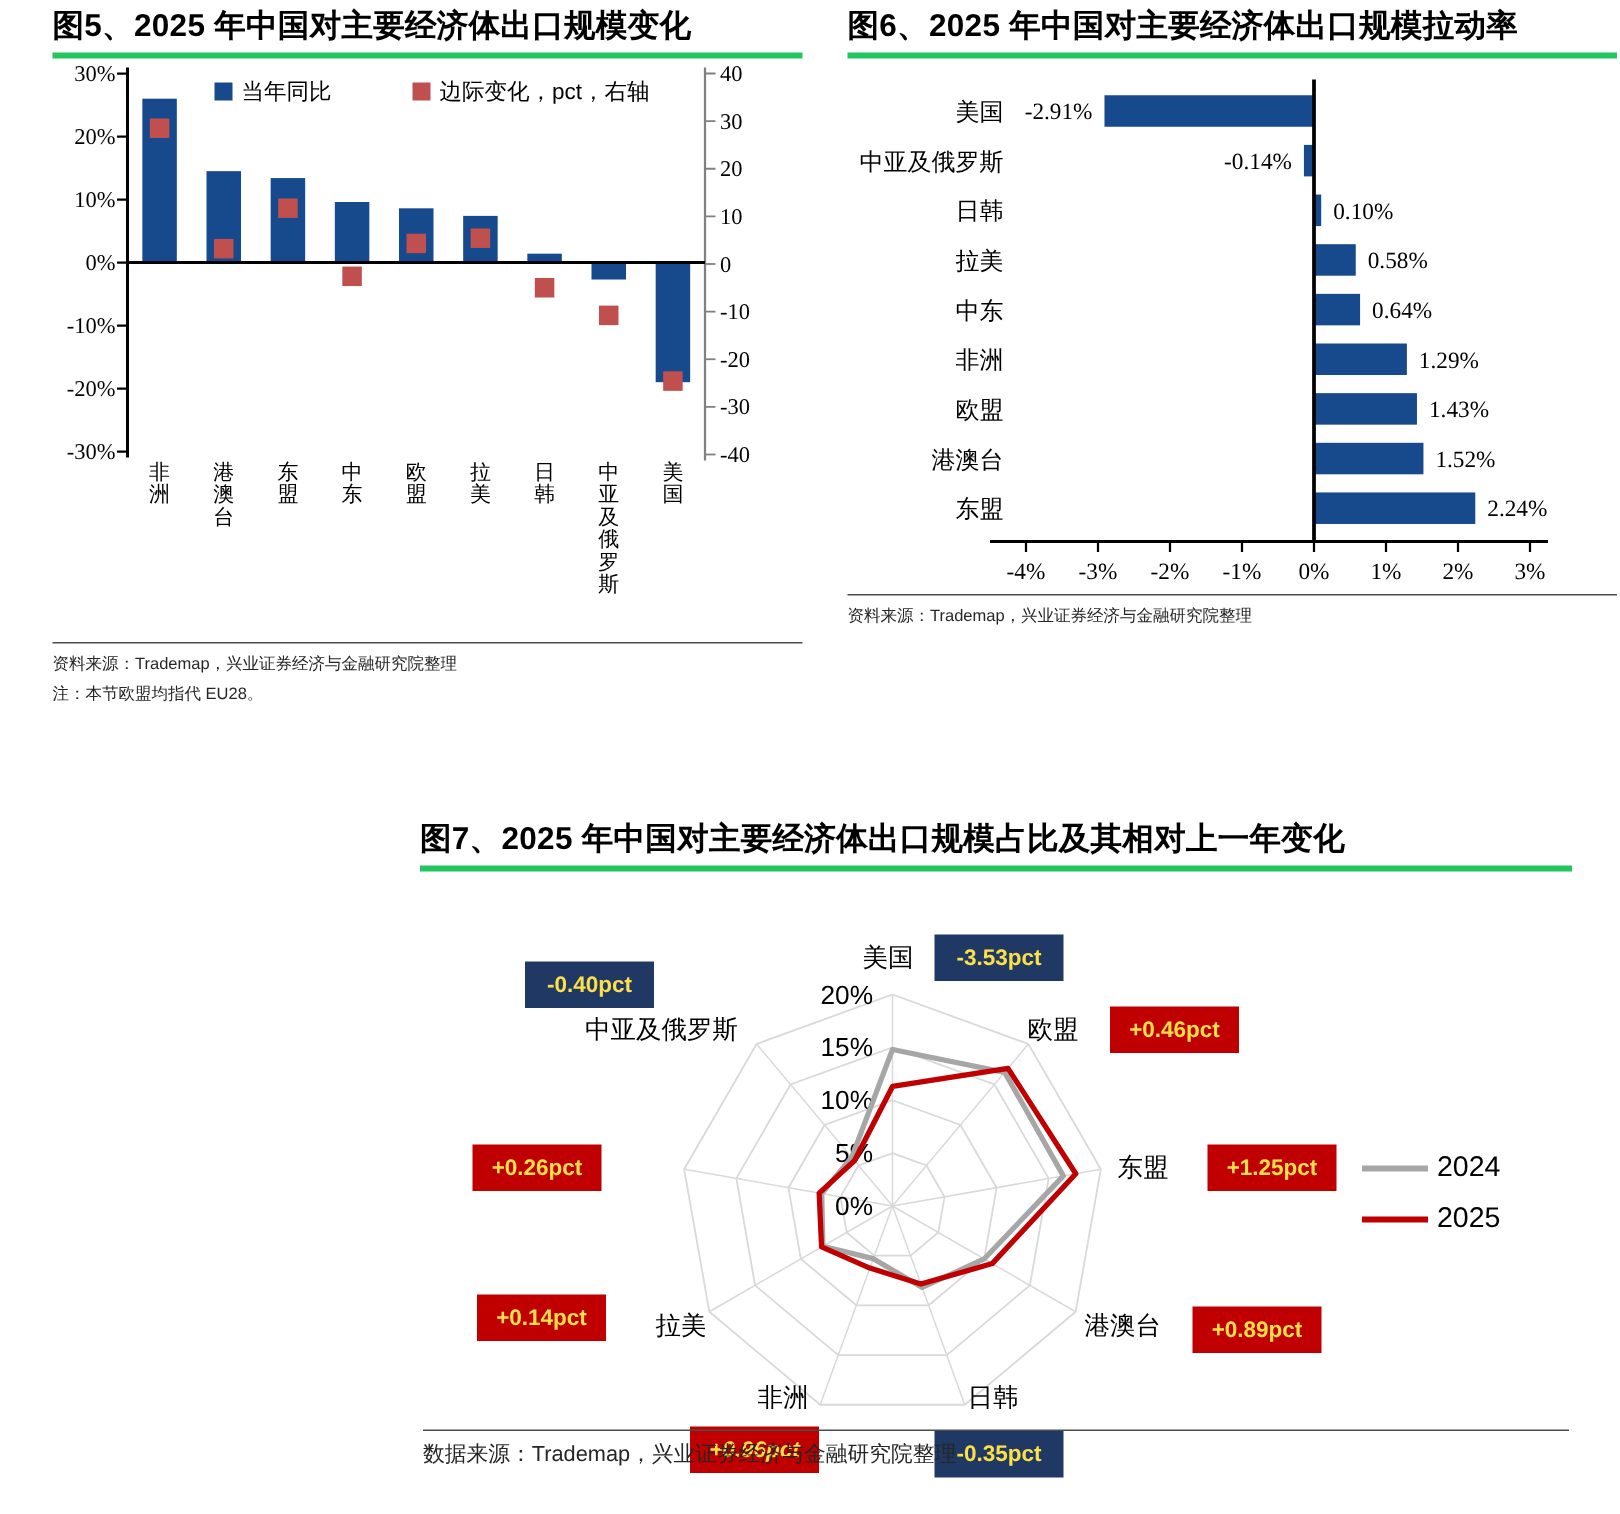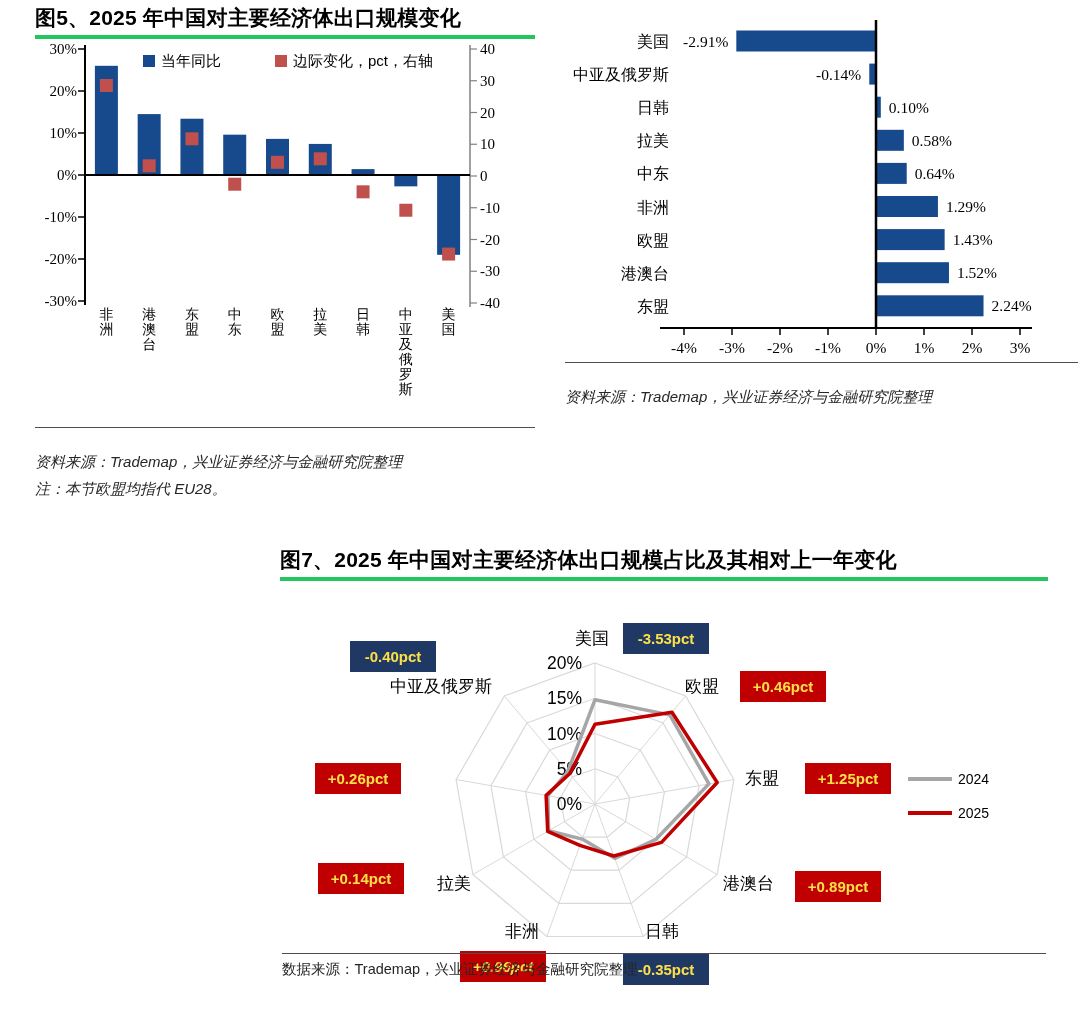--- a/index.html
+++ b/index.html
@@ -3,38 +3,38 @@
 <meta charset="utf-8">
 <style>
   html,body{margin:0;padding:0;background:#fff;}
   body{width:1080px;height:1009px;position:relative;font-family:"Liberation Sans",sans-serif;color:#000;overflow:hidden;}
   .fig{position:absolute;}
   .fig5{left:35px;top:6px;width:500px;}
   .fig6{left:565px;top:6px;width:513px;}
   .fig7{left:280px;top:548px;width:768px;height:458px;}
   .fig-title{margin:0;font-size:21px;font-weight:bold;line-height:24px;padding-bottom:5px;border-bottom:4px solid #22c55e;letter-spacing:.2px;}
   .fig-chart{position:relative;}
-  .fig-footer{border-top:1.5px solid #4d4d4d;padding-top:20px;font-size:15px;color:#262626;line-height:1.8;font-style:italic;}
+  .fig-footer{border-top:1.5px solid #4d4d4d;padding-top:5px;font-size:11px;color:#262626;line-height:1.8;}
   .fig5 .fig-footer{margin-top:2px;}
   svg text{fill:#000;}
   .tick{font:15px "Liberation Serif",serif;}
   .tick6{font:15.5px "Liberation Serif",serif;}
   .val6{font:15.5px "Liberation Serif",serif;}
   .cat5{font:14px "Liberation Sans",sans-serif;}
   .cat6{font:16px "Liberation Sans",sans-serif;}
   .leg5{font:15px "Liberation Sans",sans-serif;}
   .ring{font:17.5px "Liberation Sans",sans-serif;}
   
   .f7-svg{position:absolute;left:0;top:30px;}
   .f7-lab{position:absolute;font-size:17px;line-height:22px;white-space:nowrap;}
   .f7-bdg{position:absolute;width:86px;height:31px;display:flex;align-items:center;justify-content:center;color:#fde047;font-size:15px;font-weight:bold;}
   .f7-legend{position:absolute;left:628px;top:186px;}
   .f7-legend .row{display:flex;align-items:center;height:24px;margin-bottom:10px;}
   .f7-legend .swatch{display:inline-block;width:44px;height:3.5px;margin-right:6px;}
-  .f7-legend .txt{font-size:14px;}
+  .f7-legend .txt{font-size:19px;}
   .f7-footer{position:absolute;left:2px;top:405px;width:764px;border-top:1.5px solid #4d4d4d;padding-top:6px;font-size:14.5px;color:#262626;}
   
   .f7-lab-0{left:295px;top:47px;} .f7-lab-1{left:405px;top:95px;} .f7-lab-2{left:465px;top:187px;}
   .f7-lab-3{left:443px;top:292px;} .f7-lab-4{left:365px;top:340px;} .f7-lab-5{left:225px;top:340px;}
   .f7-lab-6{left:157px;top:292px;} .f7-lab-7{left:72px;top:184px;} .f7-lab-8{left:110px;top:95px;}
   .f7-bdg-0{left:343px;top:42px;} .f7-bdg-1{left:460px;top:90px;} .f7-bdg-2{left:525px;top:182px;}
   .f7-bdg-3{left:515px;top:290px;} .f7-bdg-4{left:343px;top:373px;} .f7-bdg-5{left:180px;top:370px;font-style:italic;}
   .f7-bdg-6{left:38px;top:282px;} .f7-bdg-7{left:35px;top:182px;} .f7-bdg-8{left:70px;top:60px;}
 </style>
 </head>
@@ -110,20 +110,21 @@
         <rect x="240" y="16" width="12" height="12" fill="#C0504D"></rect>
         <text x="258" y="27" class="leg5">边际变化，pct，右轴</text>
       </svg></div>
   <div class="fig-footer">
     <div>资料来源：Trademap，兴业证券经济与金融研究院整理</div>
     <div>注：本节欧盟均指代 EU28。</div>
   </div>
 </section>
 
 <section class="fig fig6">
+  <h2 class="fig-title">图6、2025 年中国对主要经济体出口规模拉动率</h2>
   <div class="fig-chart" id="fig6-chart"><svg width="513" height="352" viewBox="0 0 513 352">
         <rect x="171.32" y="24.5" width="139.68" height="21" fill="#17498D"></rect>
         <text x="104" y="41" text-anchor="end" class="cat6">美国</text>
         <text x="163.32" y="40.5" text-anchor="end" class="val6">-2.91%</text>
         <rect x="304.28" y="57.599999999999994" width="6.720000000000001" height="21" fill="#17498D"></rect>
         <text x="104" y="74.1" text-anchor="end" class="cat6">中亚及俄罗斯</text>
         <text x="296.28" y="73.6" text-anchor="end" class="val6">-0.14%</text>
         <rect x="311" y="90.7" width="4.800000000000001" height="21" fill="#17498D"></rect>
         <text x="104" y="107.2" text-anchor="end" class="cat6">日韩</text>
         <text x="323.8" y="106.7" text-anchor="start" class="val6">0.10%</text>

